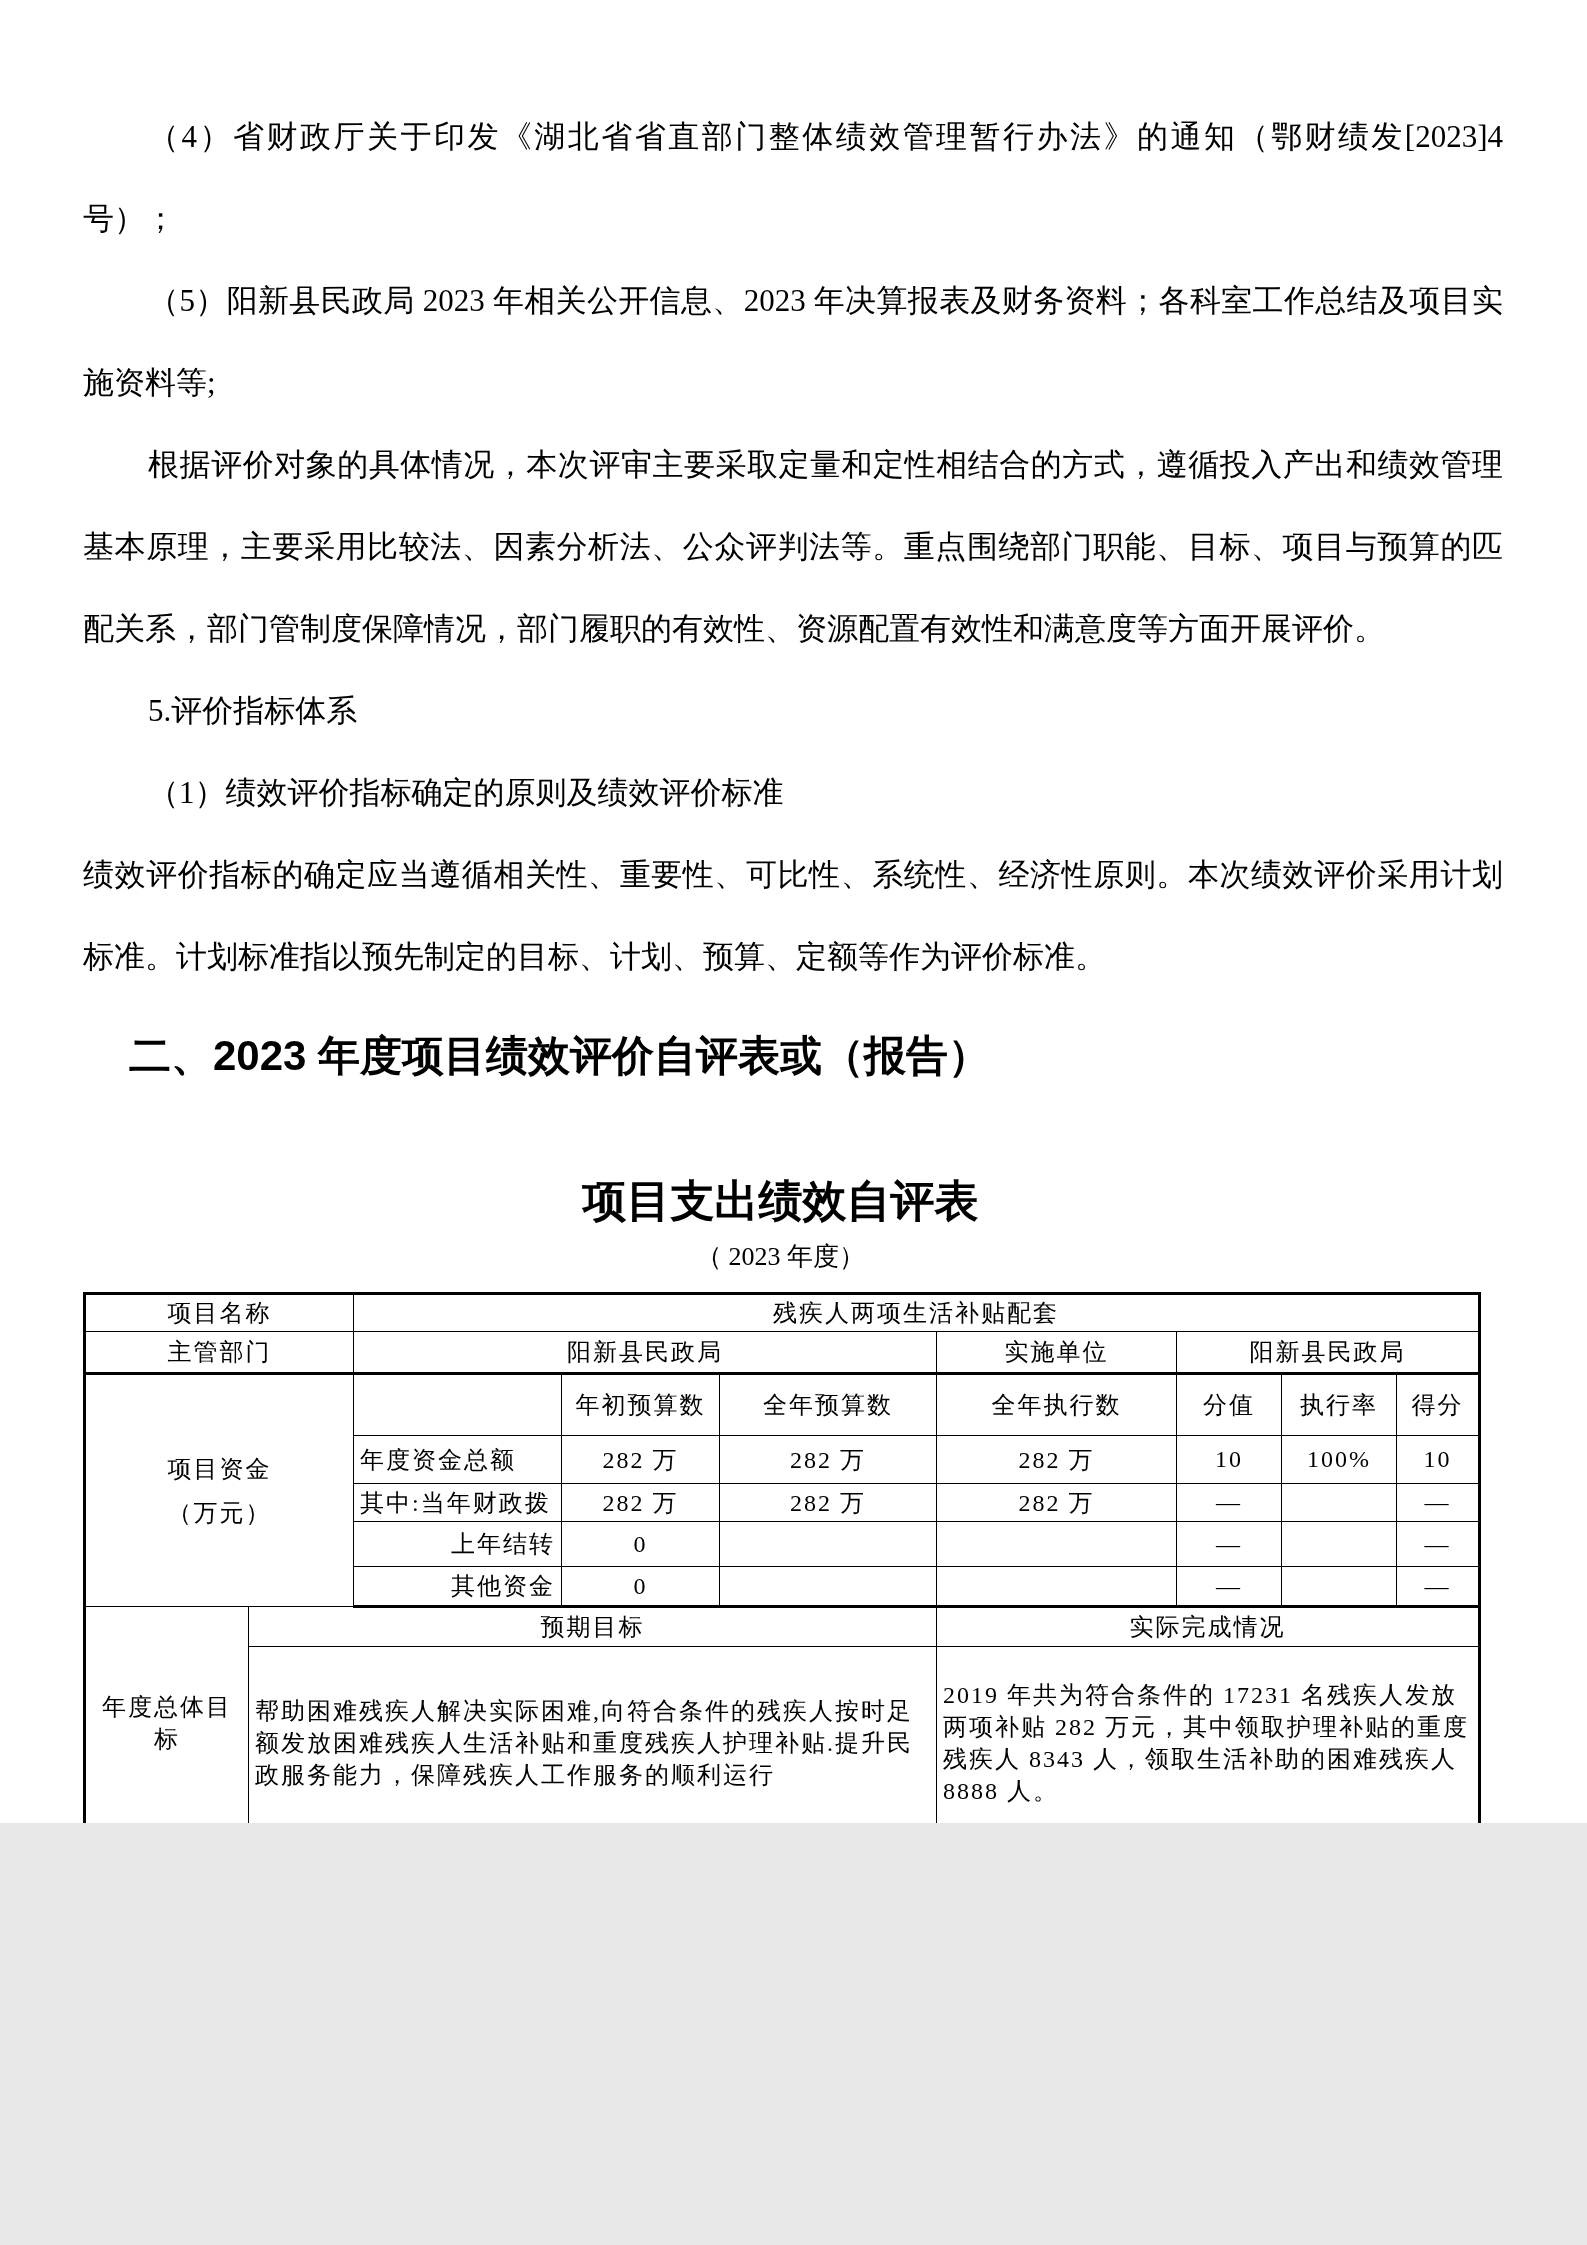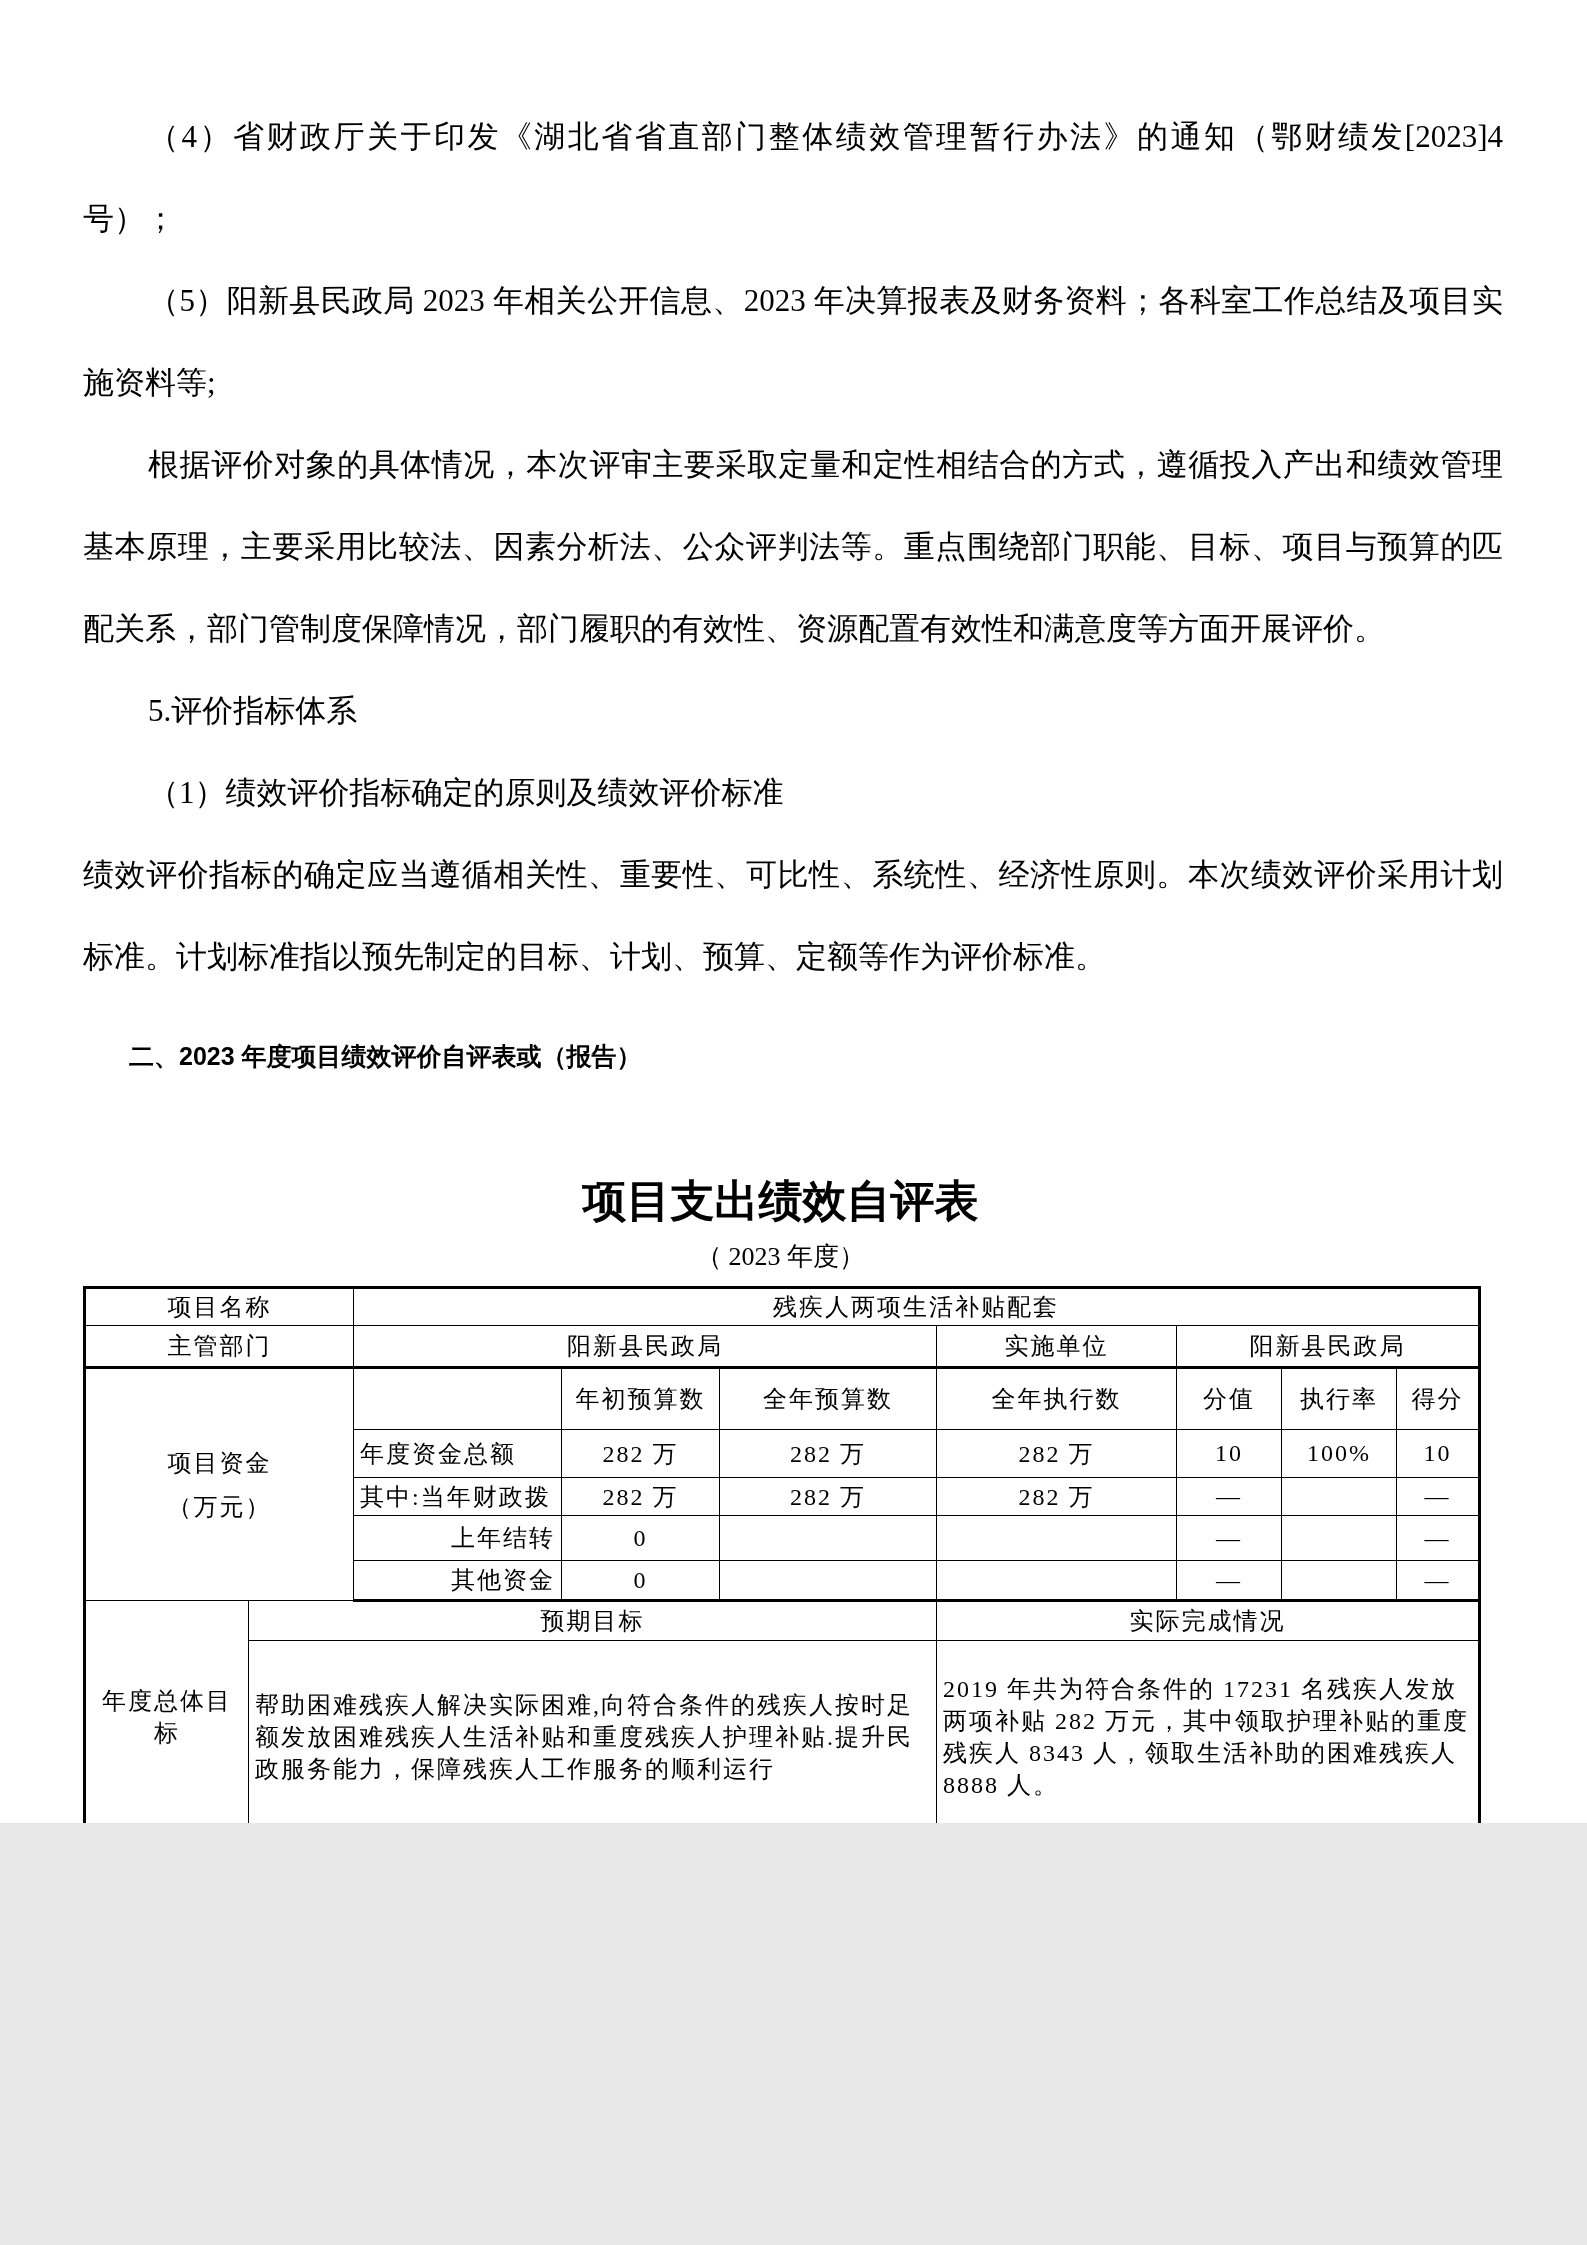--- a/index.html
+++ b/index.html
@@ -19,21 +19,21 @@
   .body-text p.para {
     margin: 0;
     font-size: 31px;
     line-height: 82px;
     text-align: justify;
     text-justify: inter-character;
   }
   .body-text p.indent { text-indent: 2.1em; }
   .section-heading {
     margin: 17px 0 0 0;
-    font-size: 25px;
+    font-size: 42px;
     line-height: 82px;
     font-weight: bold;
     font-family: "Liberation Sans", "DejaVu Sans", sans-serif;
     text-indent: 46px;
   }
   
   .table-title {
     margin-top: 79px;
     font-size: 44px;
     line-height: 50px;
@@ -44,21 +44,21 @@
   }
   .table-subtitle {
     margin-top: 13px;
     font-size: 26px;
     line-height: 36px;
     text-align: center;
     width: 1395px;
   }
   
   table.self-eval {
-    margin-top: 11px;
+    margin-top: 17px;
     border-collapse: collapse;
     table-layout: fixed;
     width: 1395px;
     border: 3px solid #000;
   }
   table.self-eval td {
     border: 1.5px solid #000;
     font-size: 24px;
     letter-spacing: 2px;
     padding: 2px 6px;

